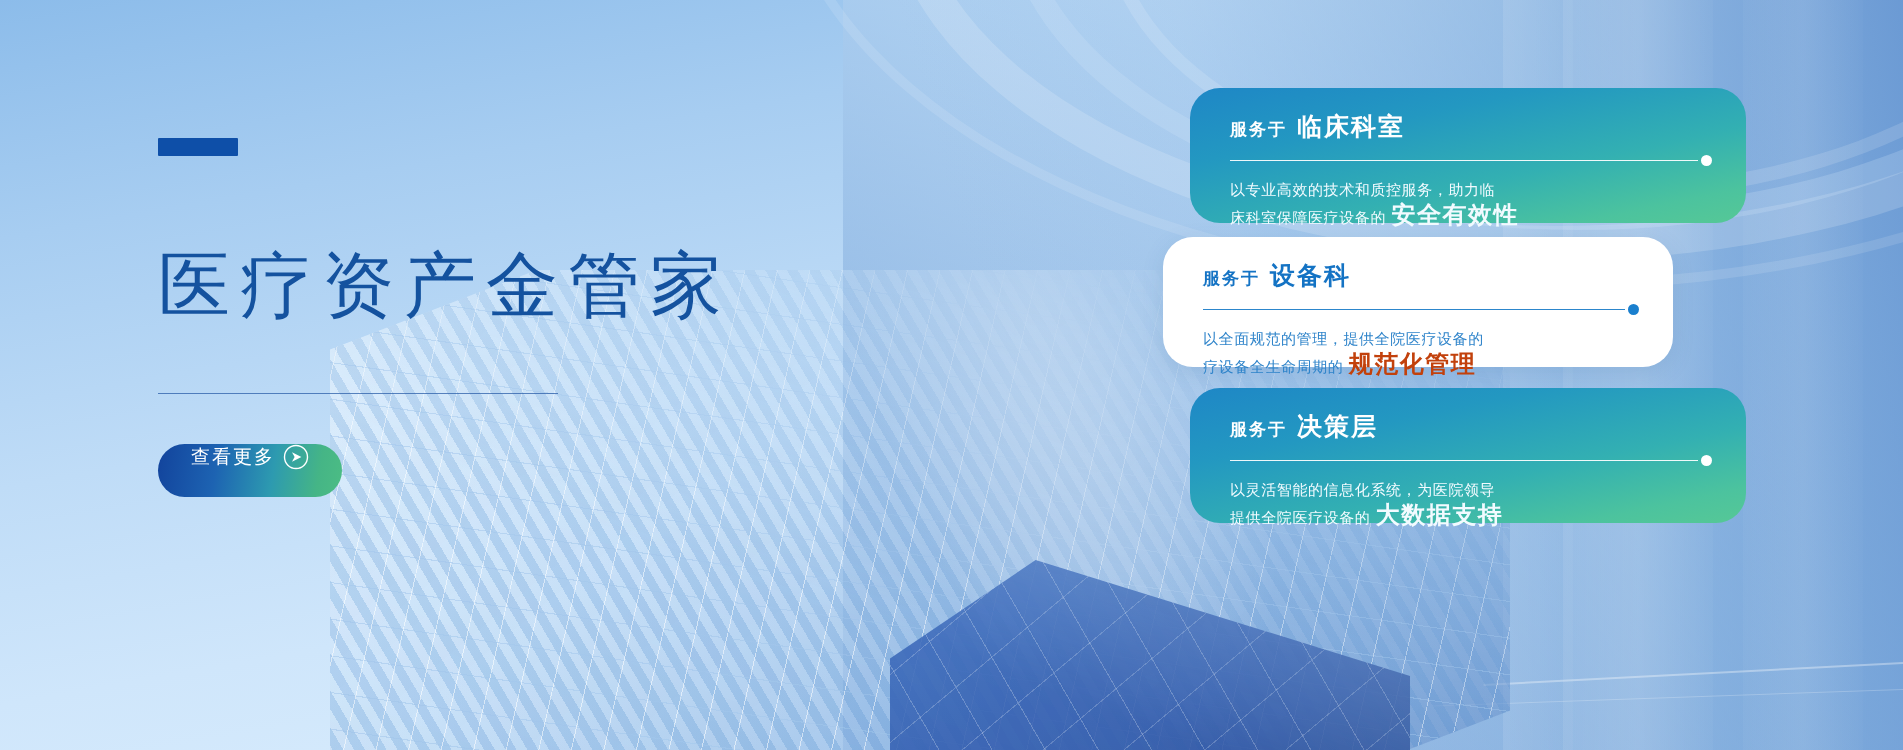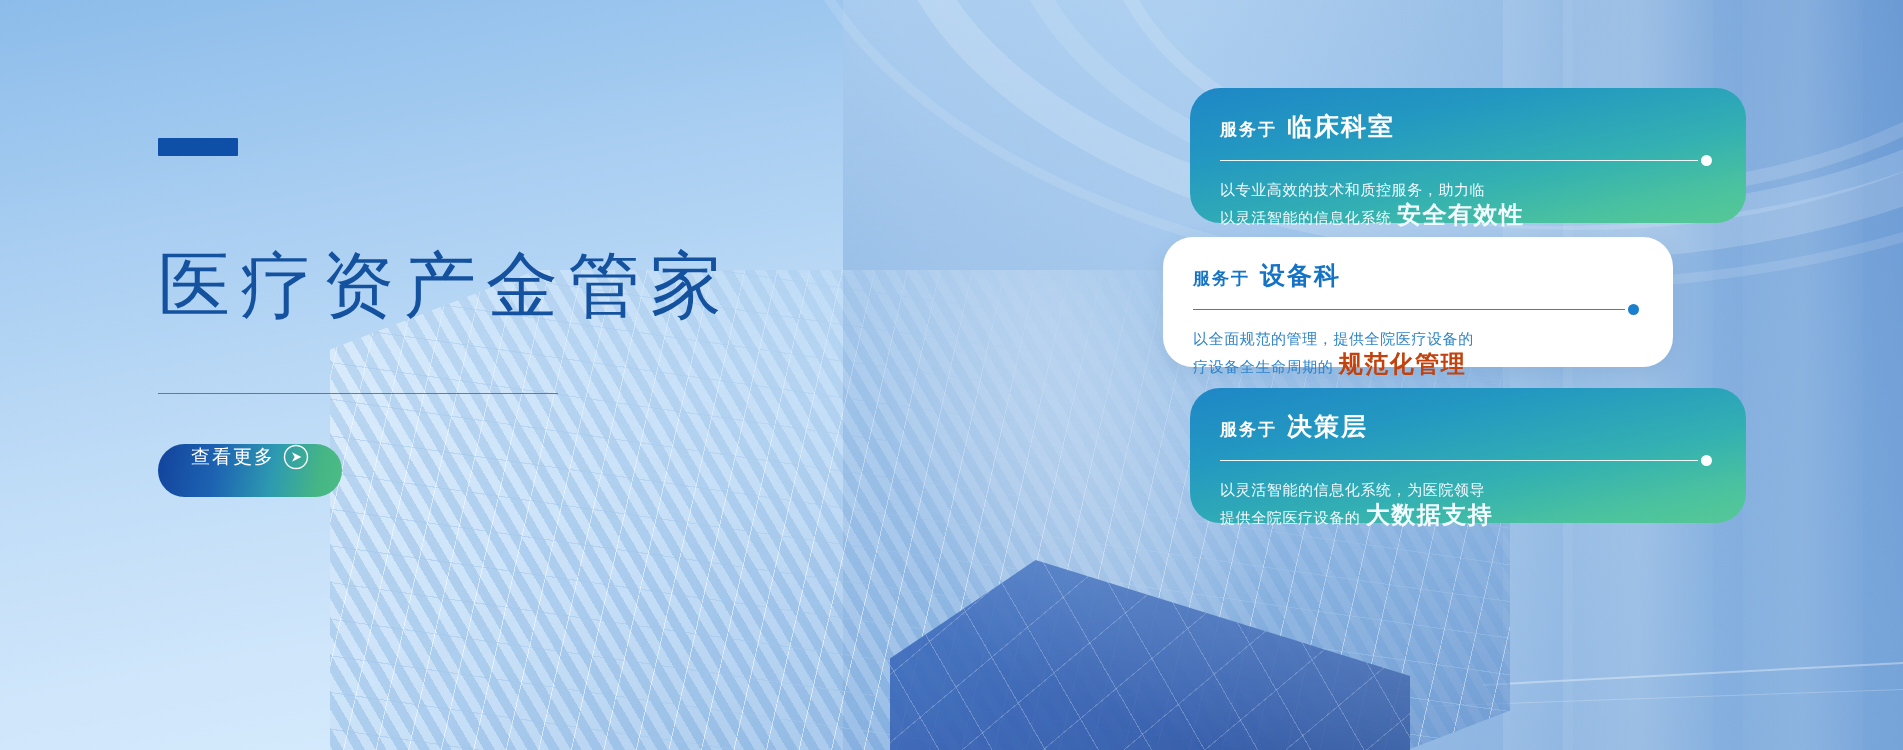--- a/index.html
+++ b/index.html
@@ -98,21 +98,21 @@
     color:#fff; font-size:19px; letter-spacing:2px; font-weight:400;
     font-family:"DejaVu Sans","Liberation Sans",sans-serif;
   }
   .cta-arrow{ width:26px; height:26px; flex:0 0 26px; }
 
   
   .cards{ position:absolute; left:0; top:0; width:1903px; height:750px; }
   .card{
     position:absolute;
     border-radius:30px;
-    padding:26px 34px 0 30px;
+    padding:26px 34px 0 40px;
   }
   .card.grad{
     background:linear-gradient(168deg,#1e87c6 0%, #2398c1 30%, #33b0b2 62%, #4cc39e 86%, #56c896 100%);
     color:#ffffff;
   }
   .card.plain{
     background:#ffffff;
     color:#1473c4;
     box-shadow:0 6px 22px rgba(40,90,150,.13);
   }
@@ -200,21 +200,21 @@
       <div class="card-title">
         <span class="lead">服务于</span>
         <span class="strong">临床科室</span>
       </div>
       <div class="rule">
         <div class="line"></div>
         <div class="dot"></div>
       </div>
       <div class="card-desc">
         <span>以专业高效的技术和质控服务，助力临</span><br>
-        <span>以灵活智能的信息化系统</span>
+        <span>床科室保障医疗设备的</span>
         <span class="em">安全有效性</span>
       </div>
     </div>
 
     <div class="card plain card-2">
       <div class="card-title">
         <span class="lead">服务于</span>
         <span class="strong">设备科</span>
       </div>
       <div class="rule">

